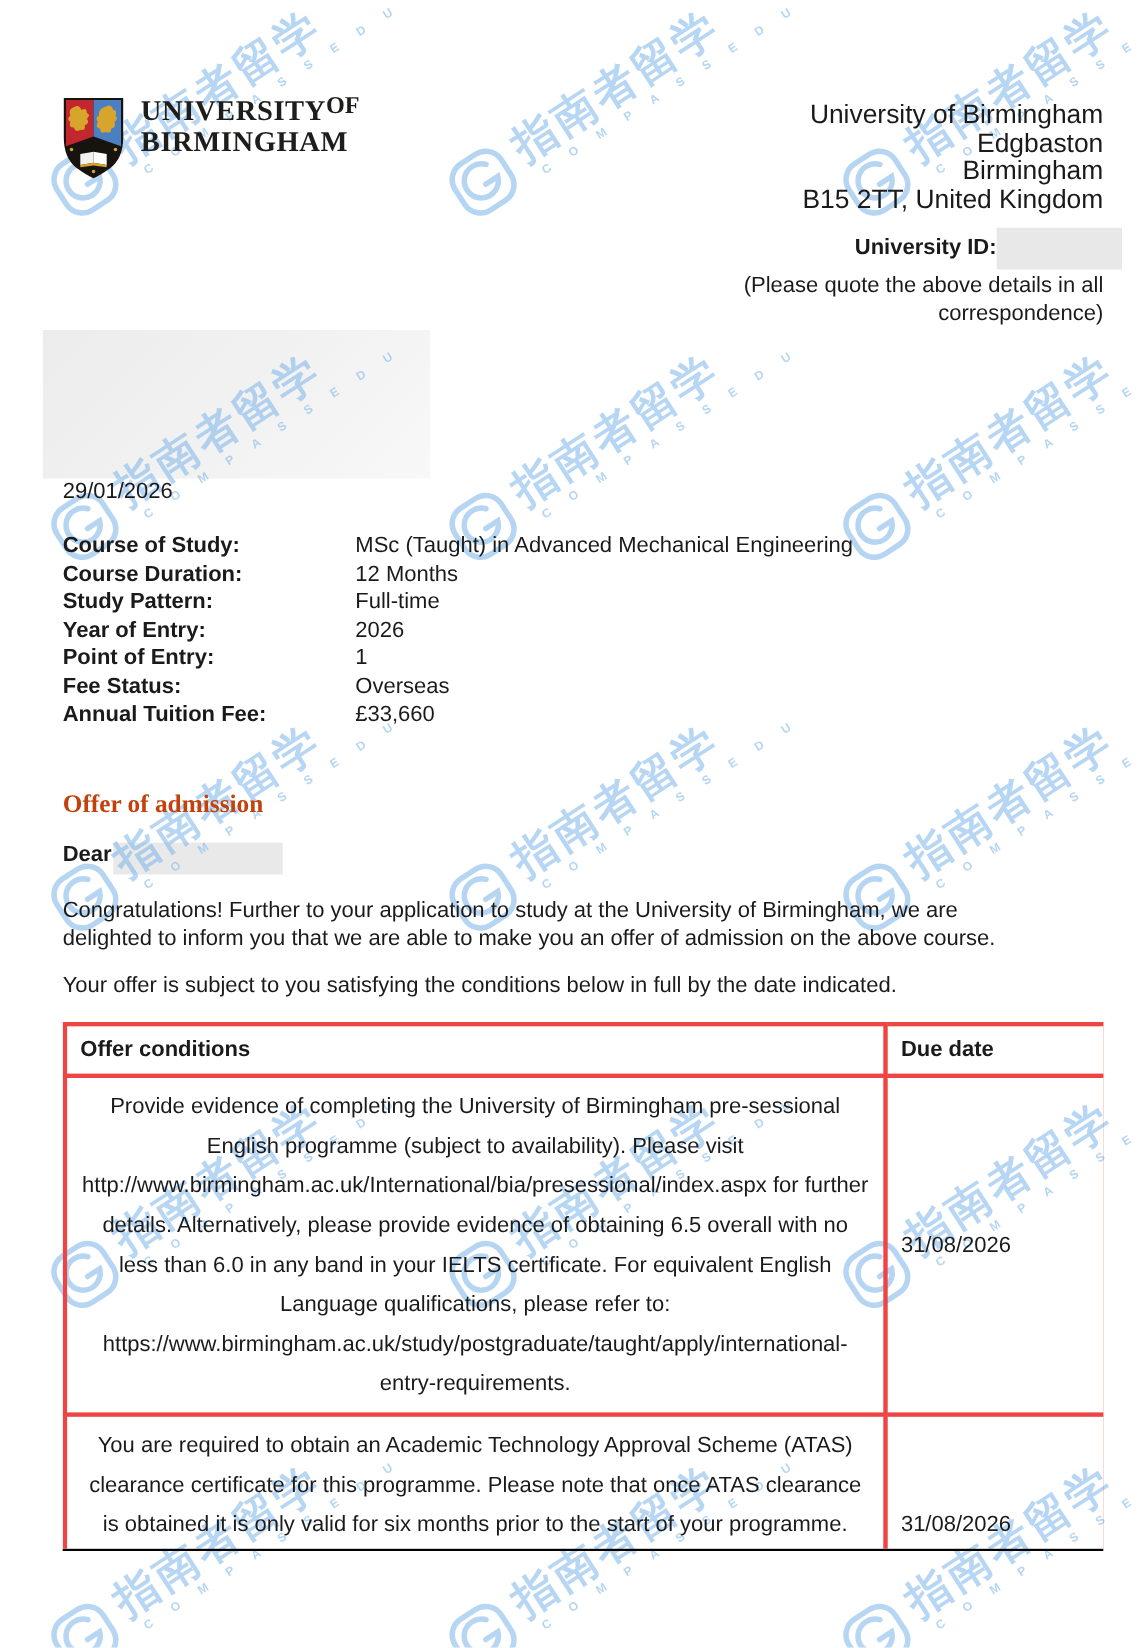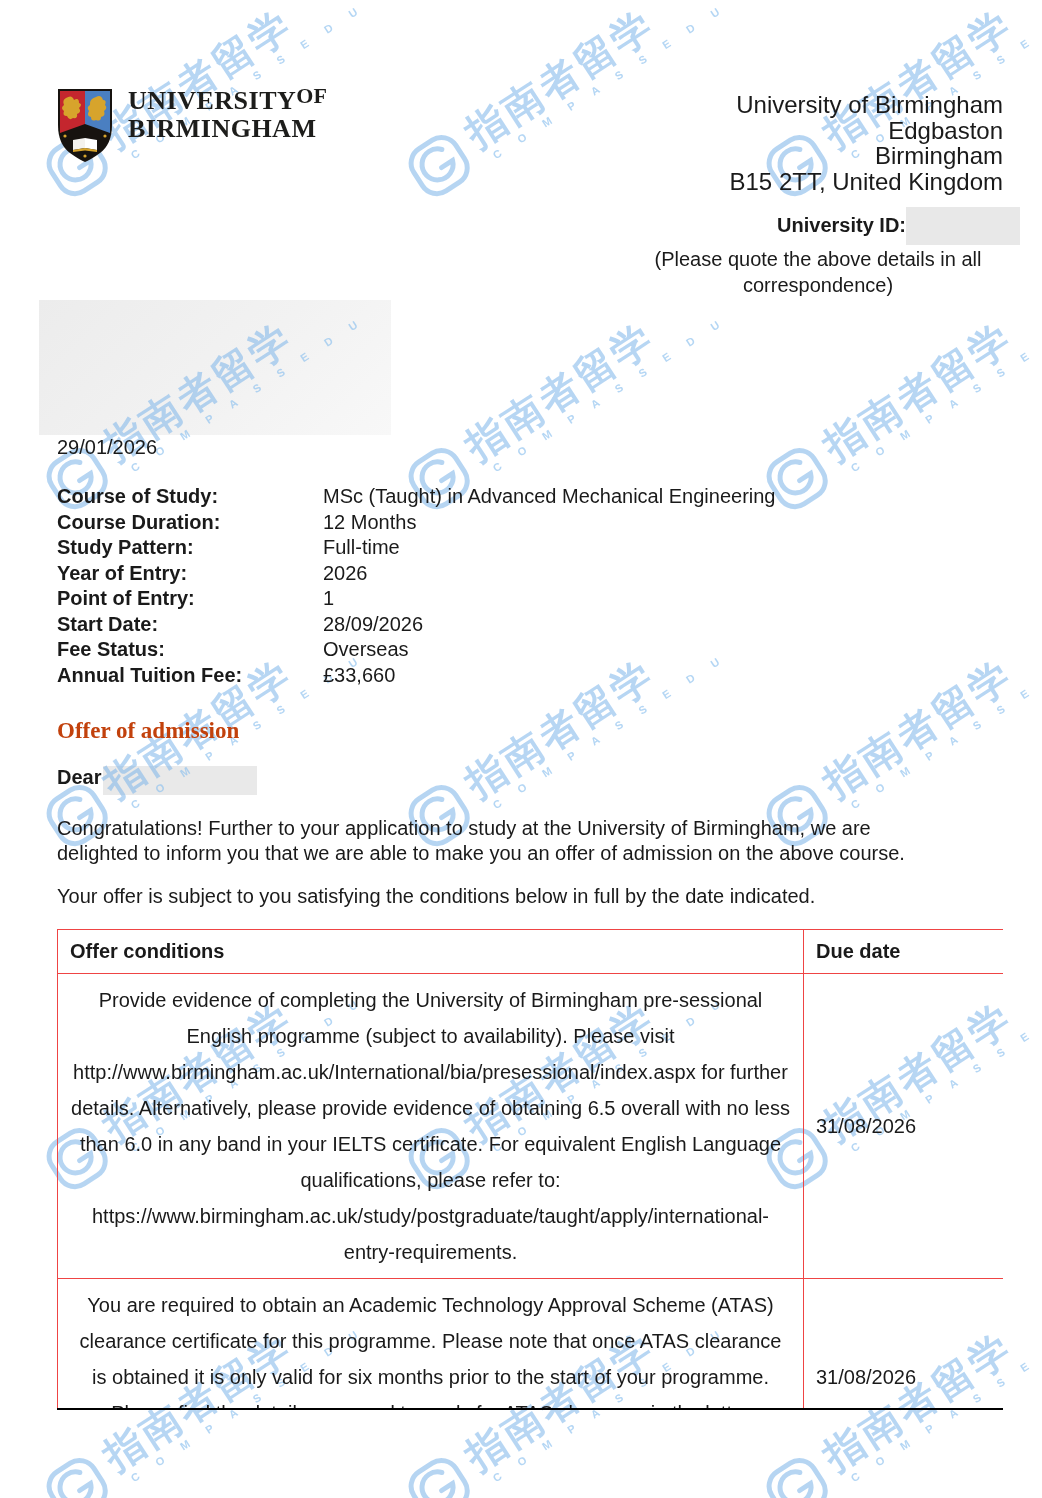--- a/index.html
+++ b/index.html
@@ -62,21 +62,21 @@
     right:39px;top:92px;width:420px;
     text-align:right;font-size:24px;line-height:25.5px;
     white-space:pre-line;
   }
   #uid-label{
     right:136px;top:214px;
     font-size:20px;font-weight:bold;text-align:right;margin-left:19px;
   }
   #correspondence-note{
     right:39px;top:246px;width:370px;
-    text-align:center;font-size:20px;line-height:26px;
+    text-align:right;font-size:20px;line-height:26px;
   }
 
   
   #letter-date{left:57px;top:436px;font-size:20px;}
 
   
   #course-details{left:57px;top:484px;font-size:20px;line-height:25.5px;}
   .detail-row{display:flex;gap:20px;}
   .detail-label{width:246px;font-weight:bold;flex:0 0 auto;}
 
@@ -94,21 +94,21 @@
   #table-clip{
     left:57px;top:929px;width:946px;height:479px;
     overflow:hidden;
     border-bottom:2px solid #000;
   }
   #conditions-table{
     width:946px;border-collapse:collapse;table-layout:fixed;
     font-size:20px;
   }
   #conditions-table th,#conditions-table td{
-    border:1px solid #ef4444;
+    border:4px solid #ef4444;
     vertical-align:middle;
     padding:8px 12px;
     overflow-wrap:anywhere;
   }
   #conditions-table th{
     text-align:left;font-size:20px;padding:10px 12px;
   }
   td.cond{line-height:36px;text-align:center;}
   col.c-cond{width:746px;}
   col.c-due{width:200px;}
@@ -348,24 +348,20 @@
         <span class="detail-label">Study Pattern:</span>
         <span class="detail-value">Full-time</span>
       </div>
       <div class="detail-row">
         <span class="detail-label">Year of Entry:</span>
         <span class="detail-value">2026</span>
       </div>
       <div class="detail-row">
         <span class="detail-label">Point of Entry:</span>
         <span class="detail-value">1</span>
-      </div>
-      <div class="detail-row">
-        <span class="detail-label">Start Date:</span>
-        <span class="detail-value">28/09/2026</span>
       </div>
       <div class="detail-row">
         <span class="detail-label">Fee Status:</span>
         <span class="detail-value">Overseas</span>
       </div>
       <div class="detail-row">
         <span class="detail-label">Annual Tuition Fee:</span>
         <span class="detail-value">£33,660</span>
       </div>
     </div>

